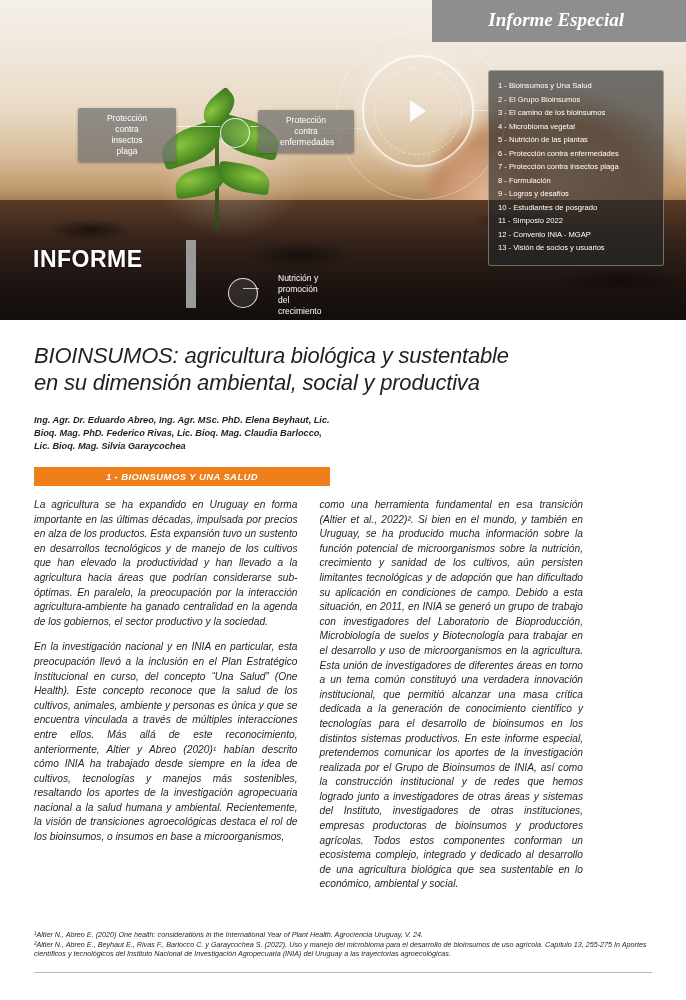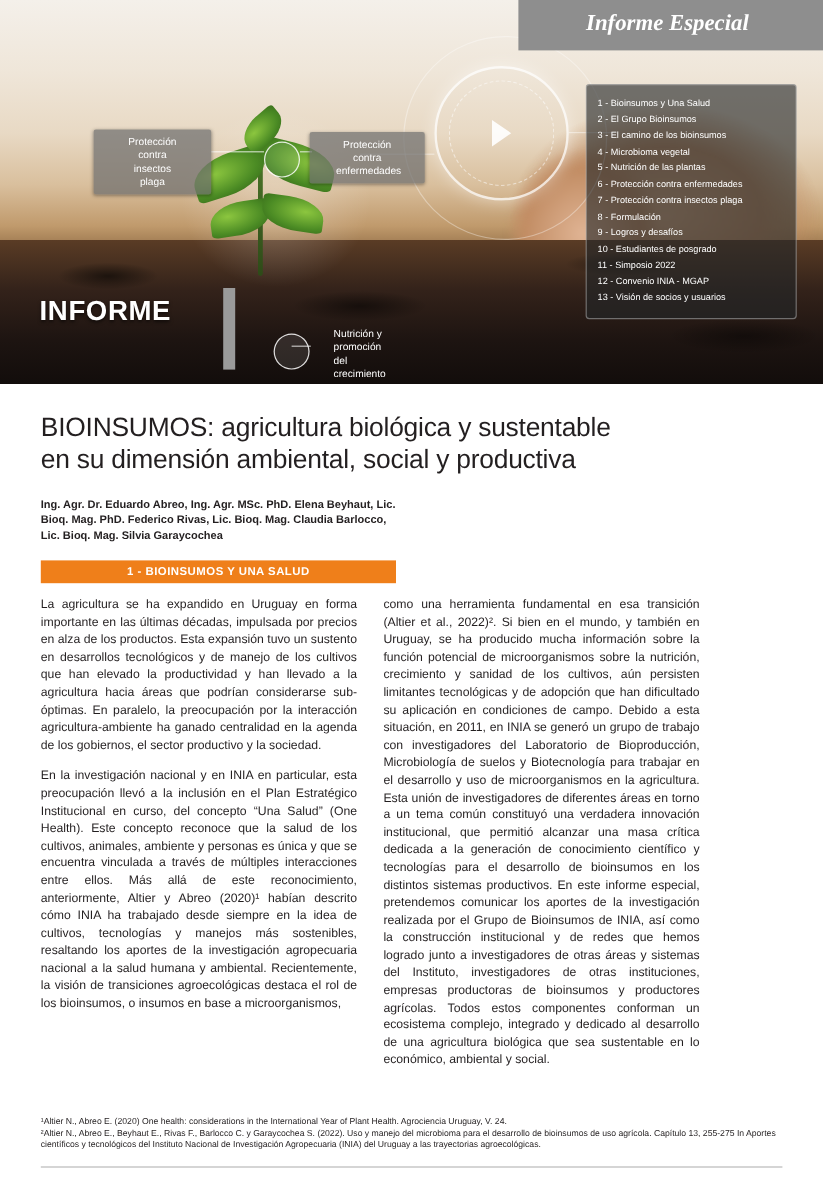--- a/index.html
+++ b/index.html
@@ -161,21 +161,21 @@
   .tab-label {
     position: absolute; right: 62px; top: 9px;
     color: #ffffff;
     font-size: 19px;
     font-style: italic;
     font-weight: bold;
     font-family: Liberation Serif, serif;
   }
 
   
-  .article { position: absolute; left: 0; top: 320px; width: 617px; }
+  .article { position: absolute; left: 0; top: 320px; width: 617px; font-style: italic; }
   h1.title {
     margin: 22px 34px 0 34px;
     font-size: 22px;
     line-height: 27px;
     font-weight: normal;
     color: #231f20;
     letter-spacing: -0.2px;
   }
   .authors-wrap {
     display: flex;

